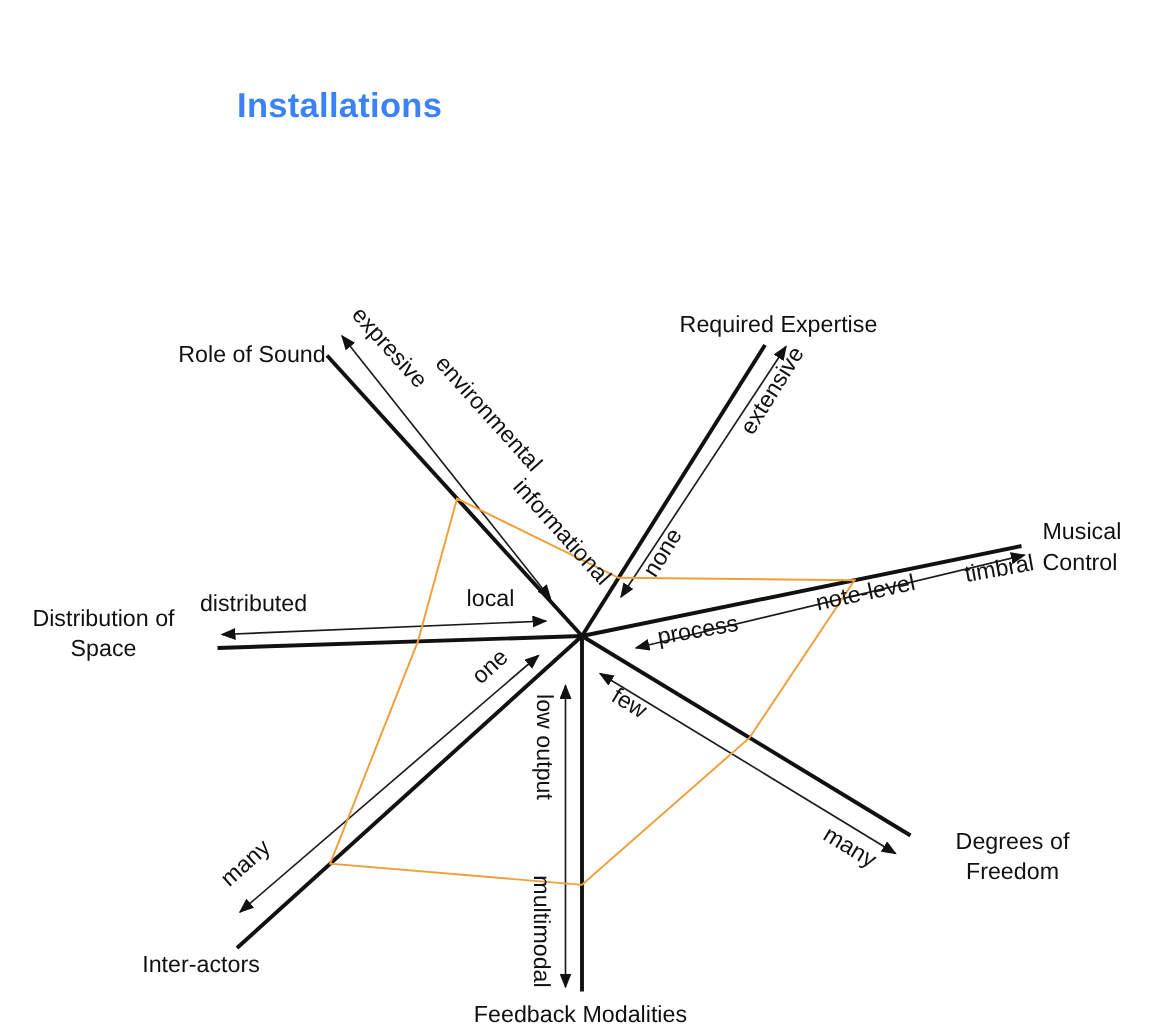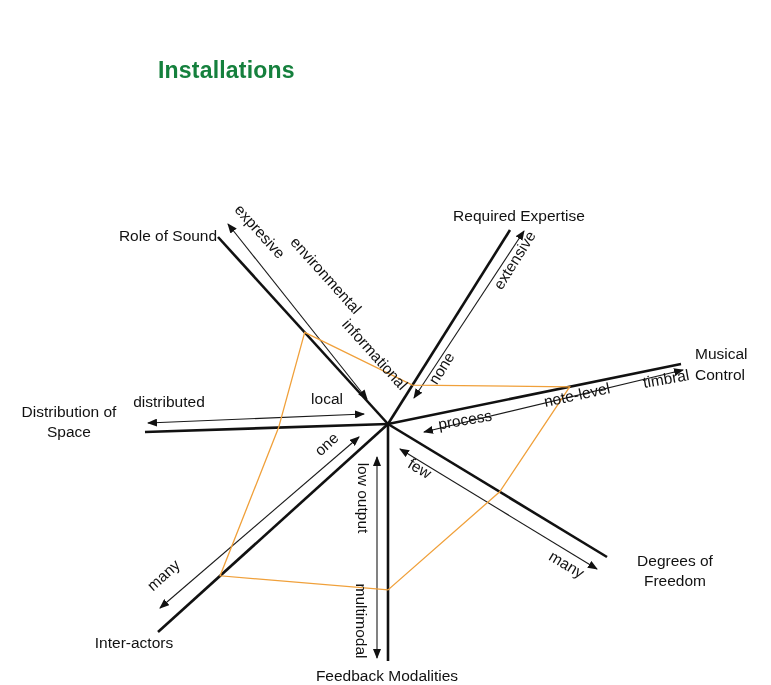--- a/index.html
+++ b/index.html
@@ -1,19 +1,19 @@
 <!DOCTYPE html>
 <html><head>
 <meta charset="utf-8">
 <style>
   html,body{margin:0;padding:0;background:#ffffff;}
   body{width:771px;height:685px;position:relative;overflow:hidden;
        font-family:"Liberation Sans",sans-serif;}
   .chart-title{position:absolute;left:158px;top:57px;font-size:23px;
-       font-weight:bold;color:#15803d;letter-spacing:0.2px;}
+       font-weight:bold;color:#3b82f6;letter-spacing:0.2px;}
   svg{position:absolute;left:0;top:0;}
   .axis{stroke:#111;stroke-width:2.6;}
   .scale-arrow{stroke:#1a1a1a;stroke-width:1.1;fill:none;}
   .profile{fill:none;stroke:#F0A03A;stroke-width:1.3;stroke-linejoin:miter;}
   text{font-family:"Liberation Sans",sans-serif;font-size:15.5px;fill:#111;}
   .tick{font-size:15.5px;}
   .axis-name{font-size:15.5px;}
 </style>
 </head>
 <body>

